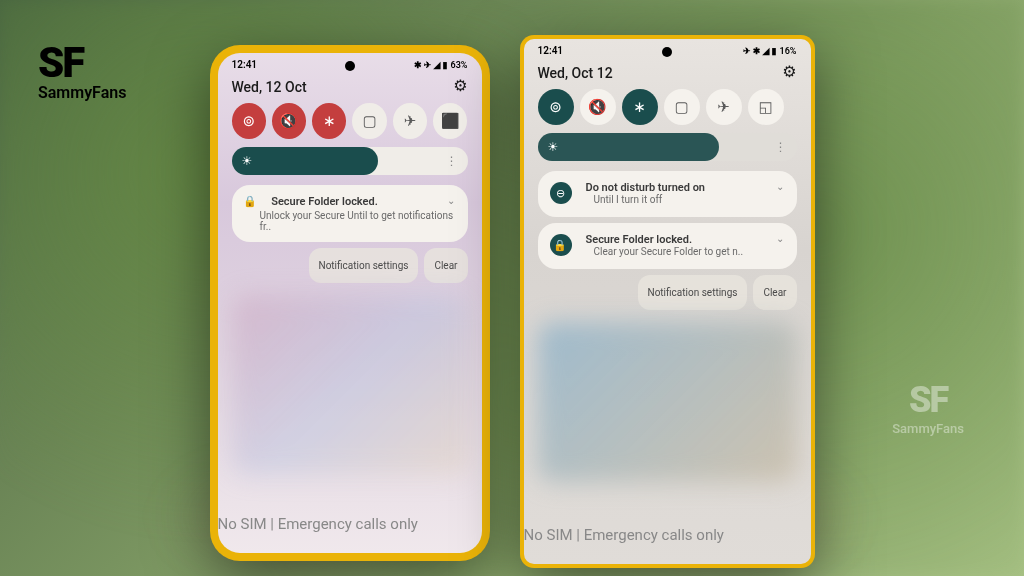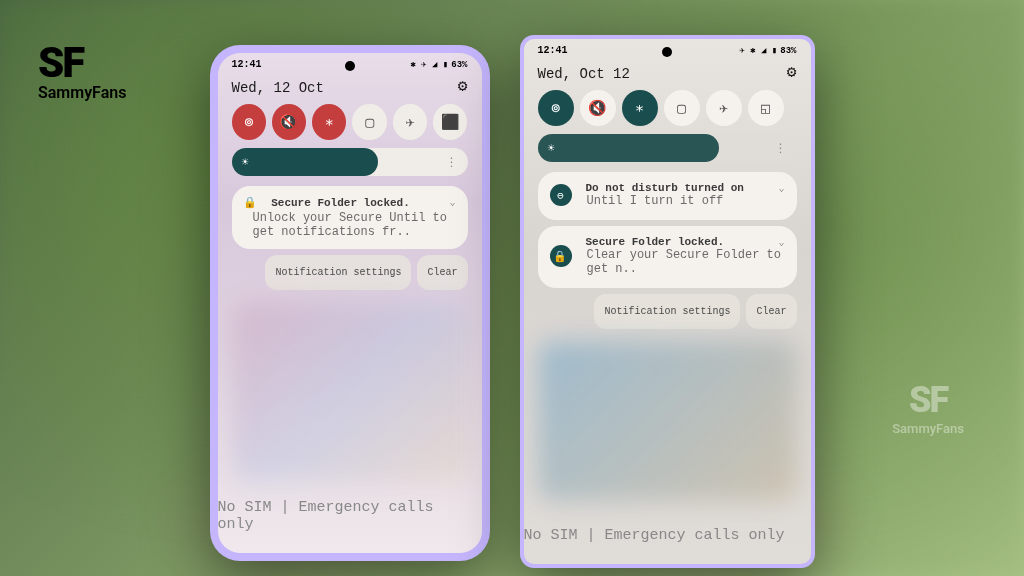--- a/index.html
+++ b/index.html
@@ -59,26 +59,25 @@
       display: flex;
       justify-content: center;
       align-items: flex-start;
       gap: 30px;
       padding-top: 45px;
       position: relative;
       z-index: 10;
     }
     .phone {
       width: 280px;
-      background: #c4b5fd;
+      background: #eab308;
       border-radius: 30px;
       padding: 8px;
       box-shadow: 0 20px 60px rgba(0,0,0,0.5);
       position: relative;
-      font-family: Liberation Mono, monospace;
     }
     .phone-right {
       width: 295px;
       border-radius: 14px;
       padding: 4px;
       margin-top: -10px;
     }
     .screen {
       background: linear-gradient(180deg, #e8dde8 0%, #d8c8dc 30%, #e0d4e0 60%, #f0e8ec 100%);
       border-radius: 22px;
@@ -215,23 +214,23 @@
     .notif-icon-small {
       font-size: 11px;
       color: #5a5a5a;
     }
     .notif-title {
       font-weight: 600;
       font-size: 11px;
       padding-left: 8px;
     }
     .notif-body {
-      font-size: 12px;
+      font-size: 10px;
       color: #6a6a6a;
-      margin-left: 9px;
+      margin-left: 16px;
     }
     .notif-chevron {
       position: absolute;
       right: 12px;
       top: 10px;
       color: #888;
       font-size: 10px;
     }
     .notif-actions {
       display: flex;
@@ -353,21 +352,21 @@
     </div>
   </div>
 
   <div class="phone phone-right">
     <div class="screen">
       <div class="camera"></div>
       <div class="status-bar">
         <span>12:41</span>
         <span class="status-right">
           <span>✈ ✱ ◢ ▮</span>
-          <span>83%</span>
+          <span>16%</span>
         </span>
       </div>
       <div class="panel-header">
         <span class="date">Wed, Oct 12</span>
         <span class="gear-icon">⚙</span>
       </div>
       <div class="quick-toggles">
         <div class="toggle active-teal">
             <span>⊚</span>
           </div>

